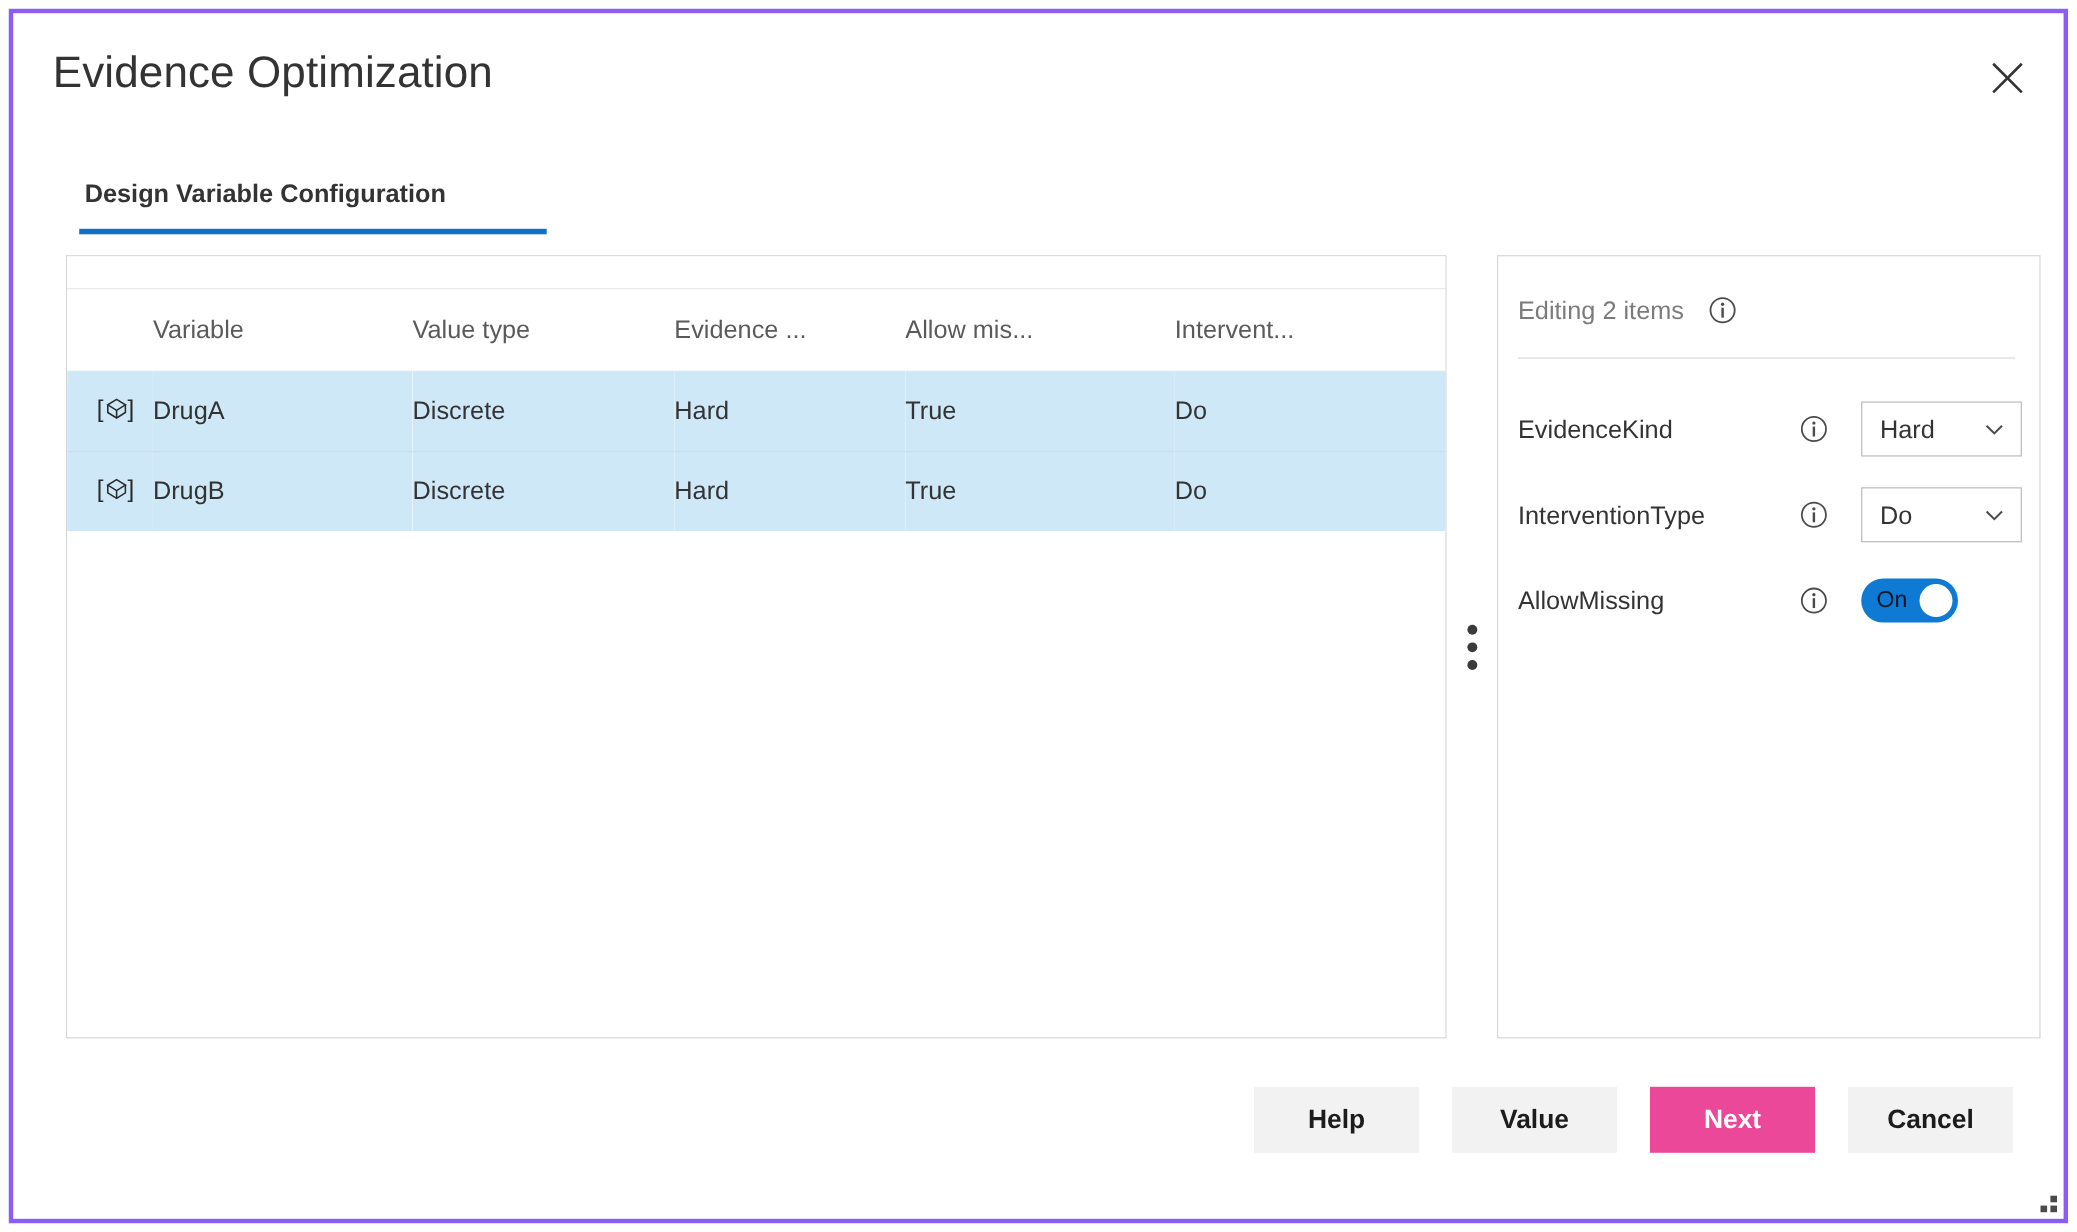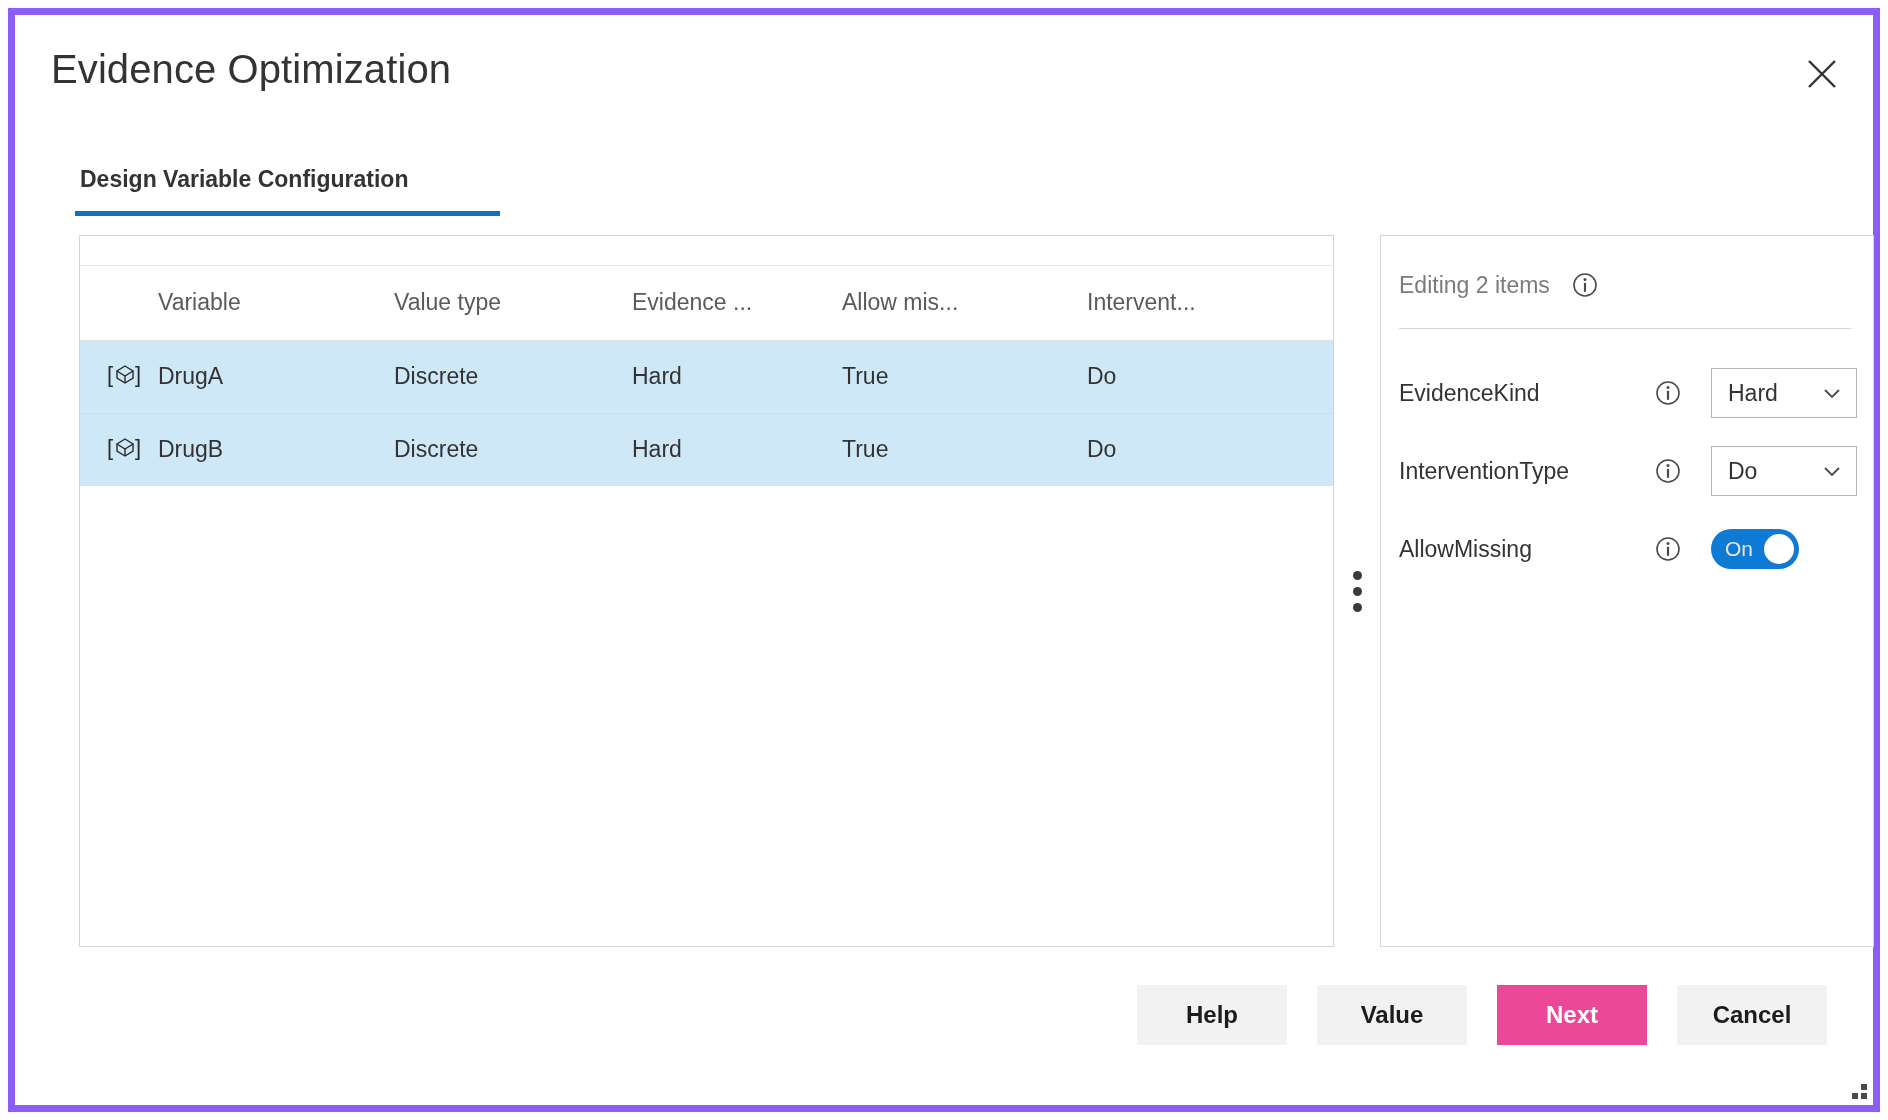--- a/index.html
+++ b/index.html
@@ -10,21 +10,21 @@
     background: #ffffff;
     font-family: "Liberation Sans", "DejaVu Sans", sans-serif;
     overflow: hidden;
   }
 
   .dialog {
     position: absolute;
     left: 8px; top: 8px;
     width: 1872px; height: 1104px;
     background: #ffffff;
-    border: 7px solid #8b5cf6;
+    border: 4px solid #8b5cf6;
     box-shadow: 0 0 0 1px rgba(0,0,0,0.02);
   }
 
   
   .titlebar {
     position: absolute;
     left: 0; top: 0;
     width: 100%; height: 110px;
   }
   .dialog-title {
@@ -71,21 +71,21 @@
   .tab-underline {
     position: absolute;
     left: 60px; top: 46px;
     width: 425px; height: 5px;
     background: #0f71c6;
   }
 
   
   .content {
     position: absolute;
-    left: 64px; top: 220px;
+    left: 48px; top: 220px;
     width: 1795px; height: 712px;
   }
 
   
   .table-pane {
     position: absolute;
     left: 0; top: 0;
     width: 1255px; height: 712px;
     border: 1px solid #d4d4d4;
     background: #ffffff;
@@ -243,21 +243,21 @@
     background: #0f7ad4;
     display: flex; align-items: center;
     cursor: pointer;
     position: relative;
   }
   .toggle-label {
     position: absolute;
     left: 14px; top: 50%;
     transform: translateY(-50%);
     font-size: 21px;
-    color: #e5e5e5;
+    color: #0f172a;
     font-weight: 400;
   }
   .toggle-knob {
     position: absolute;
     right: 5px; top: 50%;
     transform: translateY(-50%);
     width: 30px; height: 30px;
     border-radius: 50%;
     background: #ffffff;
   }

